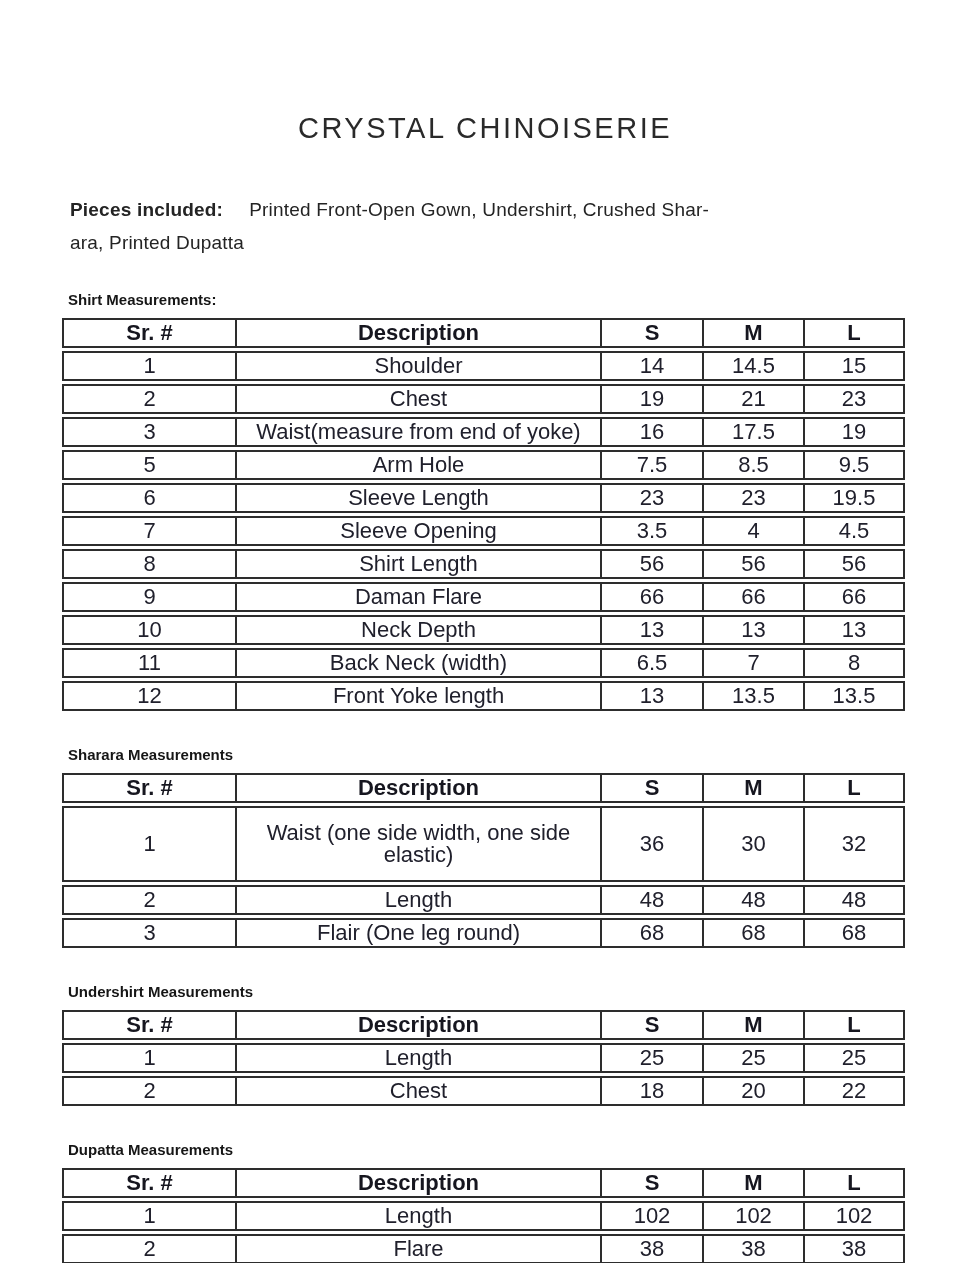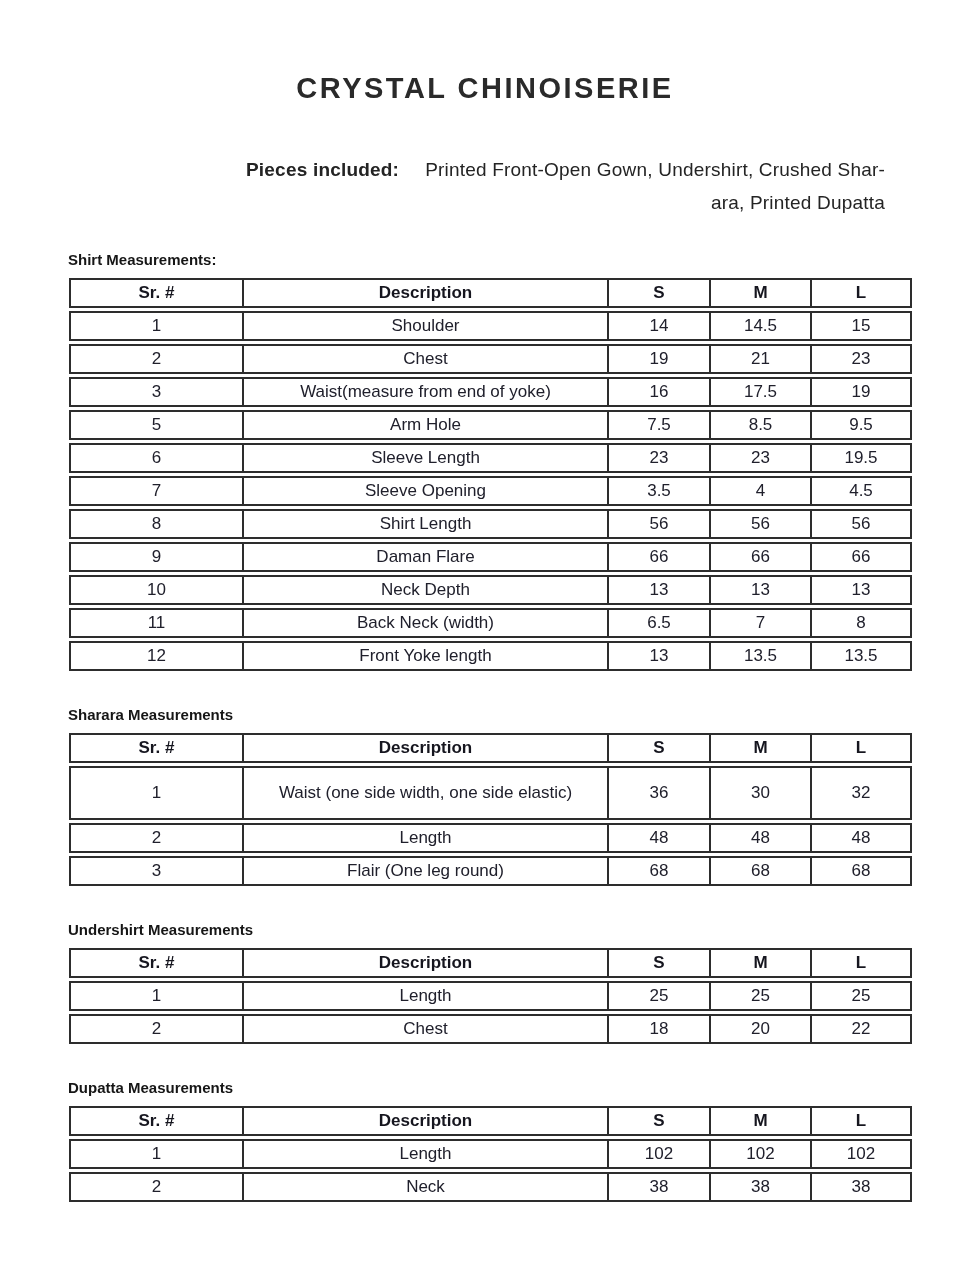--- a/index.html
+++ b/index.html
@@ -11,57 +11,55 @@
   }
   .page {
     width: 970px;
     min-height: 1263px;
     background: #ffffff;
     box-sizing: border-box;
     padding: 0 62px 40px 62px;
   }
   .page-title {
     margin: 0;
-    padding-top: 72px;
+    padding-top: 112px;
     text-align: center;
     font-size: 29px;
-    font-weight: 700;
+    font-weight: 400;
     letter-spacing: 2.5px;
     color: #2a2a2a;
   }
   .pieces {
     margin: 48px 0 0 8px;
     width: 815px;
     font-size: 19px;
     line-height: 33px;
     letter-spacing: 0.2px;
     color: #242424;
-    text-align: right;
   }
   .pieces .label {
     font-weight: 700;
     margin-right: 26px;
   }
   .measure-section {
     margin-top: 32px;
   }
   .section-heading {
     margin: 0 0 7px 6px;
     font-size: 15px;
     font-weight: 700;
     color: #161616;
   }
   table.measure-table {
     border-collapse: separate;
     border-spacing: 0 3px;
     table-layout: fixed;
     width: 843px;
-    font-size: 17px;
+    font-size: 22px;
     color: #20202c;
-    margin-left: 7px;
   }
   table.measure-table th,
   table.measure-table td {
     box-sizing: border-box;
     text-align: center;
     vertical-align: middle;
     padding: 2px 4px;
     line-height: 22px;
     border: solid #2d2d2d;
     border-width: 2px 2px 2px 0;
@@ -298,21 +296,21 @@
       <tbody>
           <tr>
             <td>1</td>
             <td>Length</td>
             <td>102</td>
             <td>102</td>
             <td>102</td>
           </tr>
           <tr>
             <td>2</td>
-            <td>Neck</td>
+            <td>Flare</td>
             <td>38</td>
             <td>38</td>
             <td>38</td>
           </tr>
         </tbody>
     </table>
   </section>
 
 </div>
 

